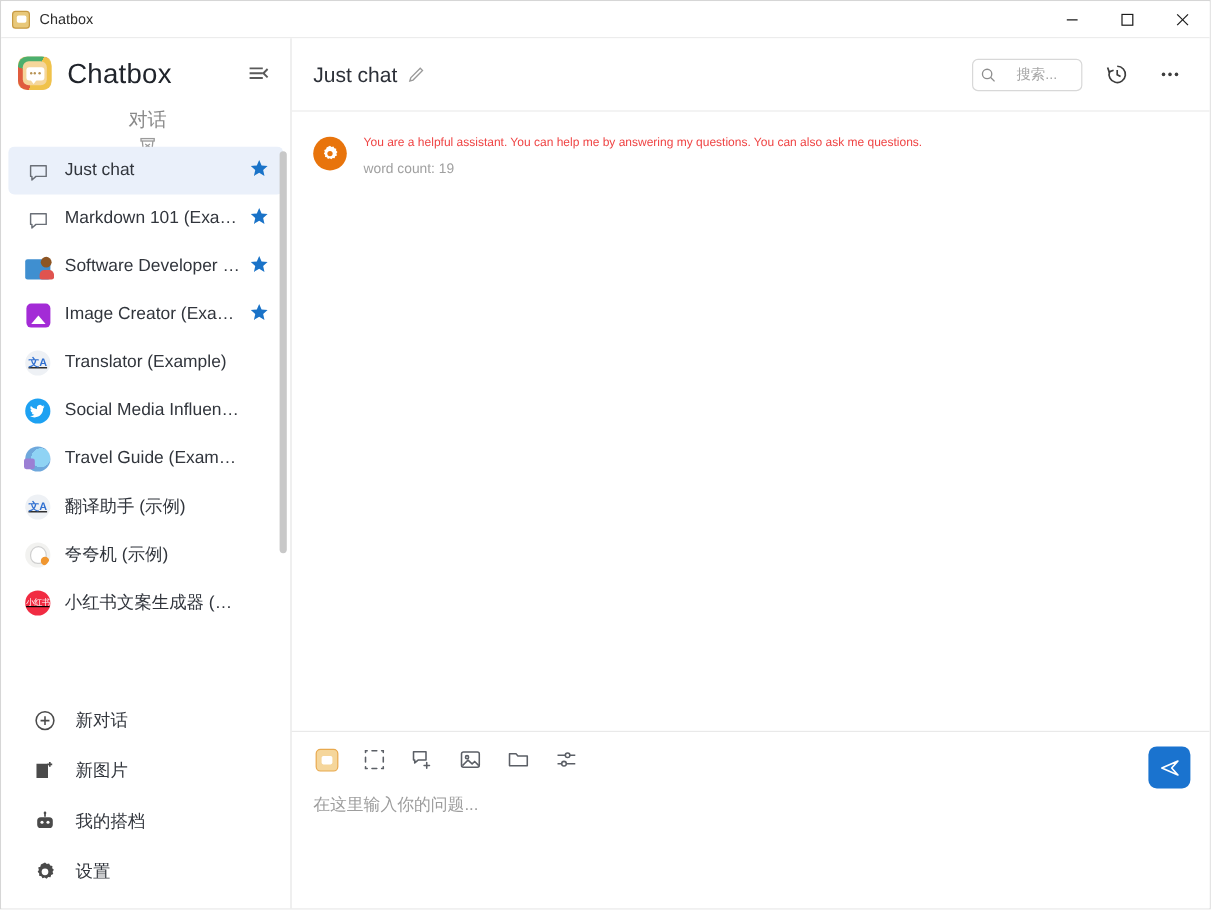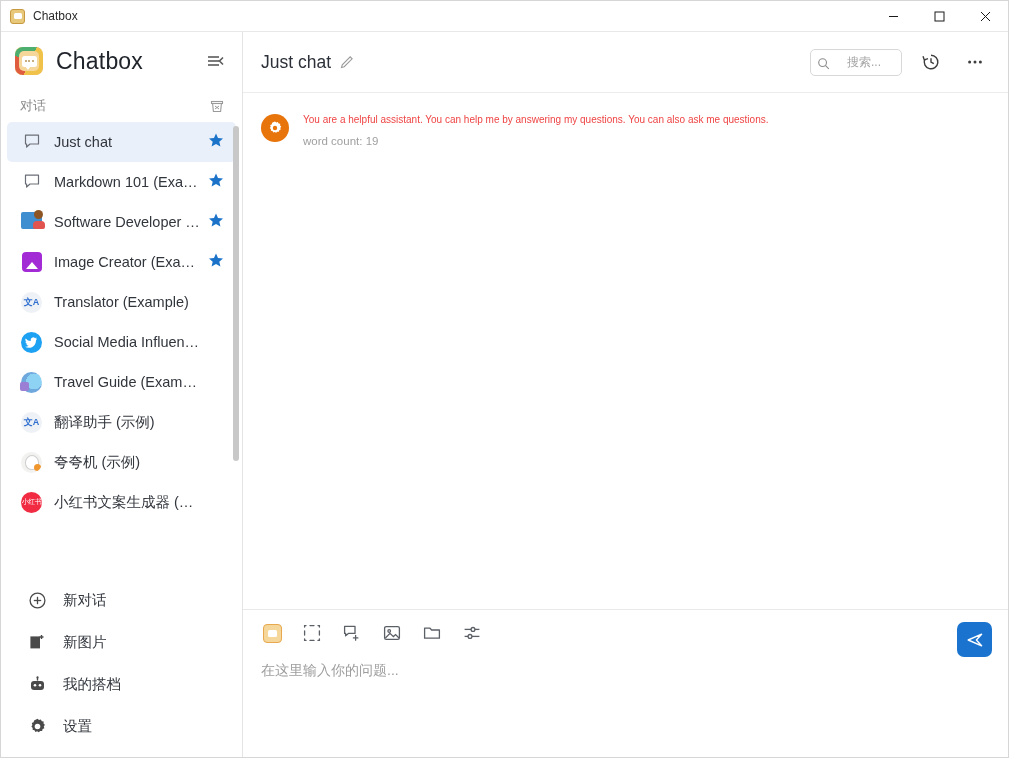--- a/index.html
+++ b/index.html
@@ -91,39 +91,39 @@
     font-size: 23px; color: #20242b; margin-left: 13px; letter-spacing: .2px;
     flex: 1; white-space: nowrap;
   }
   .collapse-btn {
     width: 26px; height: 26px; display: flex; align-items: center; justify-content: center;
     color: #5a5a5a; cursor: pointer; border-radius: 4px;
   }
 
   .section-head {
     height: 32px; display: flex; align-items: center;
-    padding: 0 16px 0 19px; color: #8a8a8a; font-size: 13px;
+    padding: 0 16px 0 19px; color: #8a8a8a; font-size: 16px; flex-direction: column;
   }
   .section-head .lbl { flex: 1; }
   .section-head .trash { width: 18px; height: 18px; color: #9a9a9a; cursor: pointer; }
 
   .conv-list {
     flex: 1 1 auto; min-height: 0; overflow: hidden;
     position: relative; padding-top: 2px;
   }
   .conv-scroll { position: absolute; inset: 0; overflow: hidden; }
   .conv-item {
     height: 40px; display: flex; align-items: center;
     padding: 0 12px 0 14px; margin: 0 6px 0 6px;
     border-radius: 5px; cursor: pointer;
   }
   .conv-item.active { background: #eaf0fa; }
   .conv-ico {
     width: 21px; min-width: 21px; height: 21px; margin-right: 12px;
-    display: flex; align-items: flex-start; justify-content: center;
+    display: flex; align-items: flex-end; justify-content: center; text-decoration: underline;
   }
   .conv-ico svg { display: block; }
   .conv-label {
     flex: 1; font-size: 14.5px; color: #31353c;
     white-space: nowrap; overflow: hidden; text-overflow: ellipsis;
   }
   .conv-star { width: 16px; min-width: 16px; color: #1a73c8; margin-left: 6px; }
   .conv-star.hidden { visibility: hidden; }
   .av-dev {
     width: 21px; height: 17px; border-radius: 2px;

